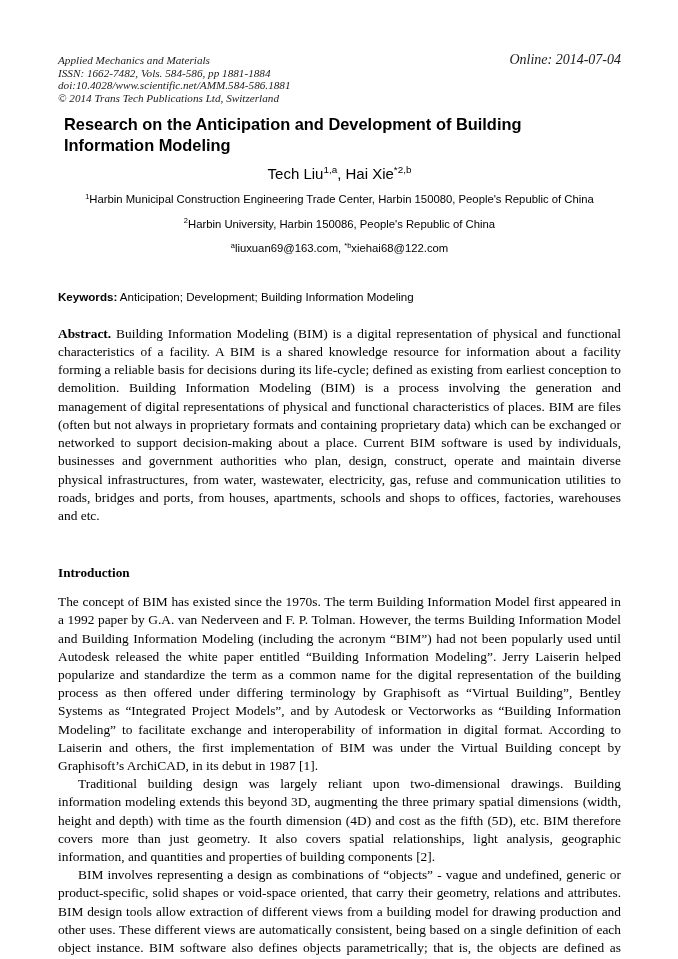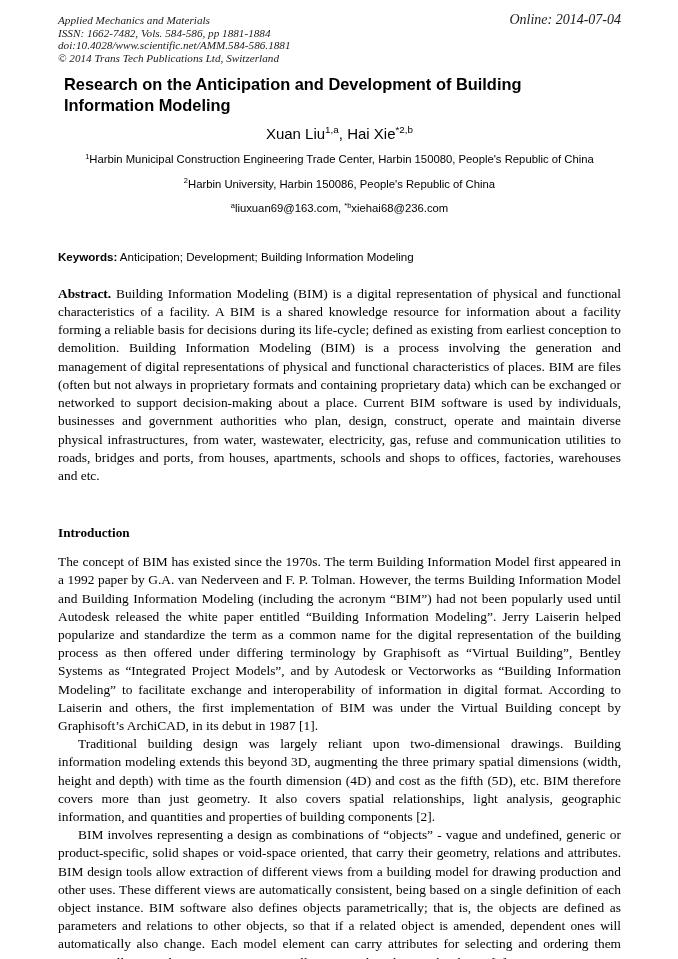--- a/index.html
+++ b/index.html
@@ -26,20 +26,21 @@
 
   
   .journal-header {
     font-family: "Liberation Serif", "DejaVu Serif", serif;
     font-style: italic;
     font-size: 11.2px;
     line-height: 12.6px;
     color: #1a1a1a;
     position: relative;
     margin-bottom: 0;
+    margin-top: 40px;
   }
   .journal-header .line {
     white-space: nowrap;
   }
   .journal-header .online {
     position: absolute;
     right: 0;
     top: 0;
     font-size: 14px;
   }
@@ -137,33 +138,33 @@
     <div class="line">Applied Mechanics and Materials</div>
     <div class="line">ISSN: 1662-7482, Vols. 584-586, pp 1881-1884</div>
     <div class="line">doi:10.4028/www.scientific.net/AMM.584-586.1881</div>
     <div class="line">© 2014 Trans Tech Publications Ltd, Switzerland</div>
     <div class="online">Online: 2014-07-04</div>
   </div>
 
   <h1 class="title">Research on the Anticipation and Development of Building Information Modeling</h1>
 
   <div class="authors">
-    <span>Xuan Liu</span><sup>1,a</sup><span>, </span><span>Hai Xie</span><sup>*2,b</sup>
+    <span>Tech Liu</span><sup>1,a</sup><span>, </span><span>Hai Xie</span><sup>*2,b</sup>
   </div>
 
   <div class="affil">
     <sup>1</sup><span>Harbin Municipal Construction Engineering Trade Center, Harbin 150080, People's Republic of China</span>
   </div>
 
   <div class="affil second">
     <sup>2</sup><span>Harbin University, Harbin 150086, People's Republic of China</span>
   </div>
 
   <div class="emails">
-    <sup>a</sup><span>liuxuan69@163.com</span><span>, </span><sup>*b</sup><span>xiehai68@236.com</span>
+    <sup>a</sup><span>liuxuan69@163.com</span><span>, </span><sup>*b</sup><span>xiehai68@122.com</span>
   </div>
 
   <div class="keywords">
     <span class="kw-label">Keywords:</span><span> Anticipation; Development; Building Information Modeling</span>
   </div>
 
   <div class="abstract">
     <span class="ab-label">Abstract.</span><span> Building Information Modeling (BIM) is a digital representation of physical and functional characteristics of a facility. A BIM is a shared knowledge resource for information about a facility forming a reliable basis for decisions during its life-cycle; defined as existing from earliest conception to demolition. Building Information Modeling (BIM) is a process involving the generation and management of digital representations of physical and functional characteristics of places. BIM are files (often but not always in proprietary formats and containing proprietary data) which can be exchanged or networked to support decision-making about a place. Current BIM software is used by individuals, businesses and government authorities who plan, design, construct, operate and maintain diverse physical infrastructures, from water, wastewater, electricity, gas, refuse and communication utilities to roads, bridges and ports, from houses, apartments, schools and shops to offices, factories, warehouses and etc.</span>
   </div>
 

